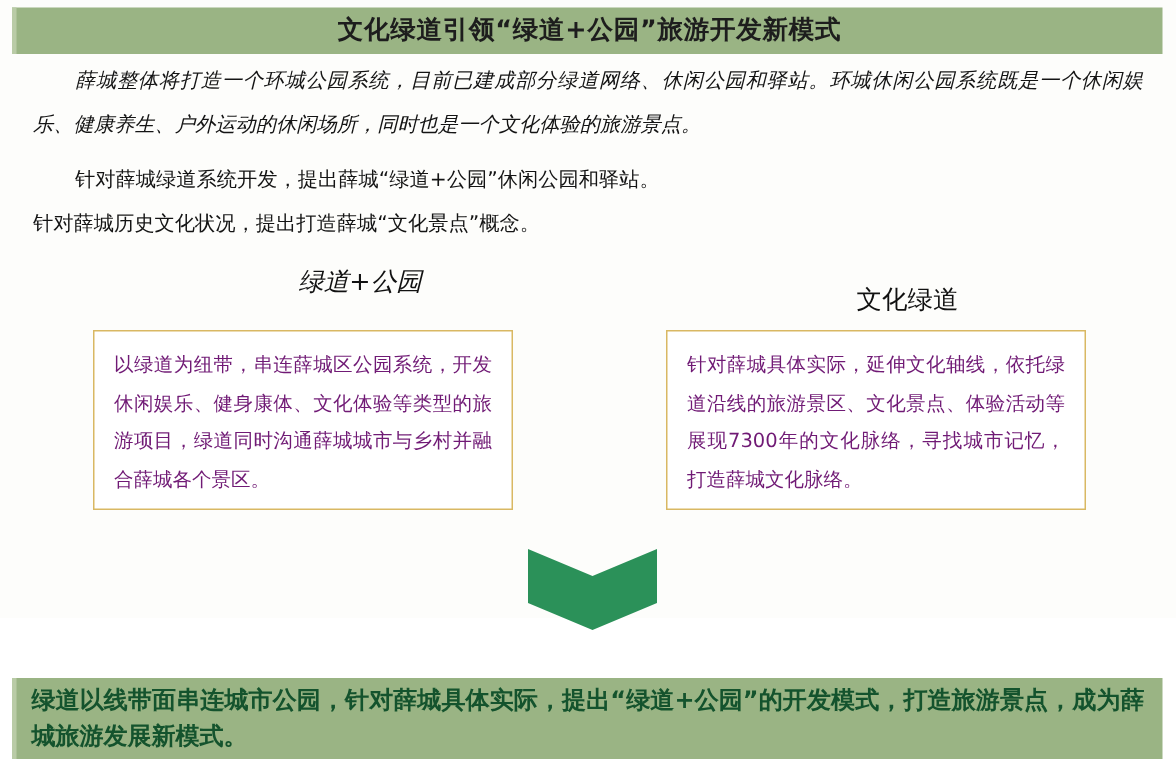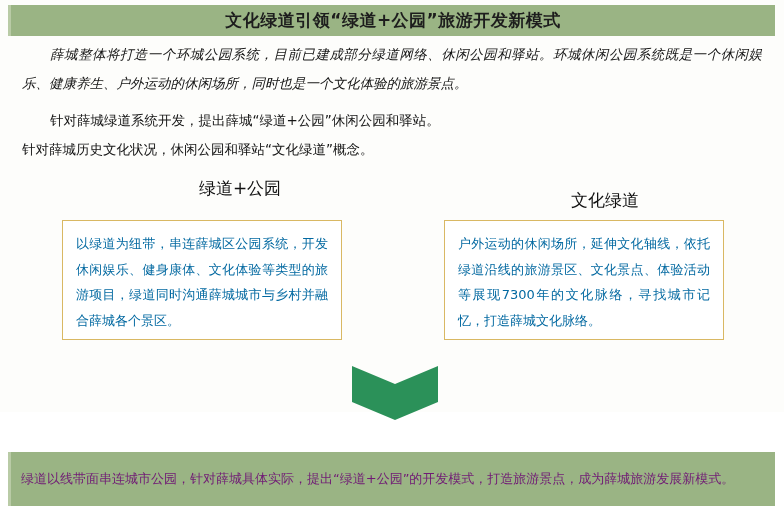--- a/index.html
+++ b/index.html
@@ -78,40 +78,40 @@
   
   .col-heading {
     position: absolute;
     top: 176px;
     font-size: 17px;
     color: #111111;
     text-align: center;
     line-height: 24px;
     white-space: nowrap;
   }
-  .col-heading.left  { left: 140px; width: 200px; }
+  .col-heading.left  { left: 140px; width: 200px; font-style: italic; }
   .col-heading.right { left: 505px; width: 200px; margin-top: 12px; }
 
   
   .concept-box {
     position: absolute;
     top: 220px;
     width: 280px;
     height: 120px;
     background: #ffffff;
     border: 1px solid #d9b863;
     box-sizing: border-box;
     padding: 10px 13px 8px 13px;
   }
   .concept-box.left  { left: 62px; }
   .concept-box.right { left: 444px; }
   .concept-box .box-text {
     font-size: 13px;
     line-height: 25.5px;
-    color: #0369a1;
+    color: #701a75;
     text-align: justify;
     display: block;
   }
 
   
   .chevron-wrap {
     position: absolute;
     left: 352px;
     top: 366px;
     width: 86px;
@@ -127,54 +127,54 @@
     width: 767px;
     height: 54px;
     background: #9ab484;
     border-left: 3px solid #b9cba6;
     box-sizing: border-box;
     padding: 6px 12px 6px 10px;
     display: flex;
     align-items: center;
   }
   .bottom-bar .bottom-text {
-    font-size: 13px;
-    font-weight: 400;
+    font-size: 16px;
+    font-weight: 700;
     line-height: 24px;
-    color: #701a75;
+    color: #14532d;
     text-align: justify;
     display: block;
     width: 100%;
   }
 </style>
 </head>
 <body>
 
 <div id="page">
 
   <div class="title-bar">
     <span class="title-text">文化绿道引领“绿道+公园”旅游开发新模式</span>
   </div>
 
   <div class="para para-1">薛城整体将打造一个环城公园系统，目前已建成部分绿道网络、休闲公园和驿站。环城休闲公园系统既是一个休闲娱乐、健康养生、户外运动的休闲场所，同时也是一个文化体验的旅游景点。</div>
 
   <div class="para para-2">针对薛城绿道系统开发，提出薛城“绿道+公园”休闲公园和驿站。</div>
 
-  <div class="para para-3">针对薛城历史文化状况，休闲公园和驿站“文化绿道”概念。</div>
+  <div class="para para-3">针对薛城历史文化状况，提出打造薛城“文化景点”概念。</div>
 
   <div class="col-heading left">绿道+公园</div>
 
   <div class="col-heading right">文化绿道</div>
 
   <div class="concept-box left">
     <span class="box-text">以绿道为纽带，串连薛城区公园系统，开发休闲娱乐、健身康体、文化体验等类型的旅游项目，绿道同时沟通薛城城市与乡村并融合薛城各个景区。</span>
   </div>
 
   <div class="concept-box right">
-    <span class="box-text">户外运动的休闲场所，延伸文化轴线，依托绿道沿线的旅游景区、文化景点、体验活动等展现7300年的文化脉络，寻找城市记忆，打造薛城文化脉络。</span>
+    <span class="box-text">针对薛城具体实际，延伸文化轴线，依托绿道沿线的旅游景区、文化景点、体验活动等展现7300年的文化脉络，寻找城市记忆，打造薛城文化脉络。</span>
   </div>
 
   <div class="chevron-wrap">
     <svg width="86" height="54" viewBox="0 0 86 54" xmlns="http://www.w3.org/2000/svg">
       <polygon points="0,0 43,18 86,0 86,36 43,54 0,36" fill="#2b9159"></polygon>
     </svg>
   </div>
 
   <div class="bottom-bar">
     <span class="bottom-text">绿道以线带面串连城市公园，针对薛城具体实际，提出“绿道+公园”的开发模式，打造旅游景点，成为薛城旅游发展新模式。</span>

